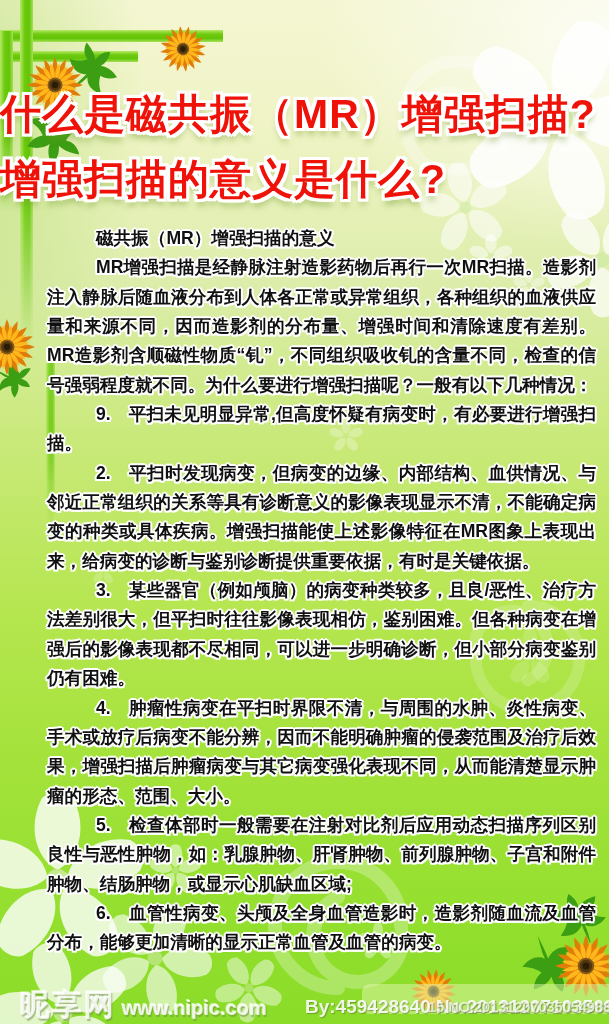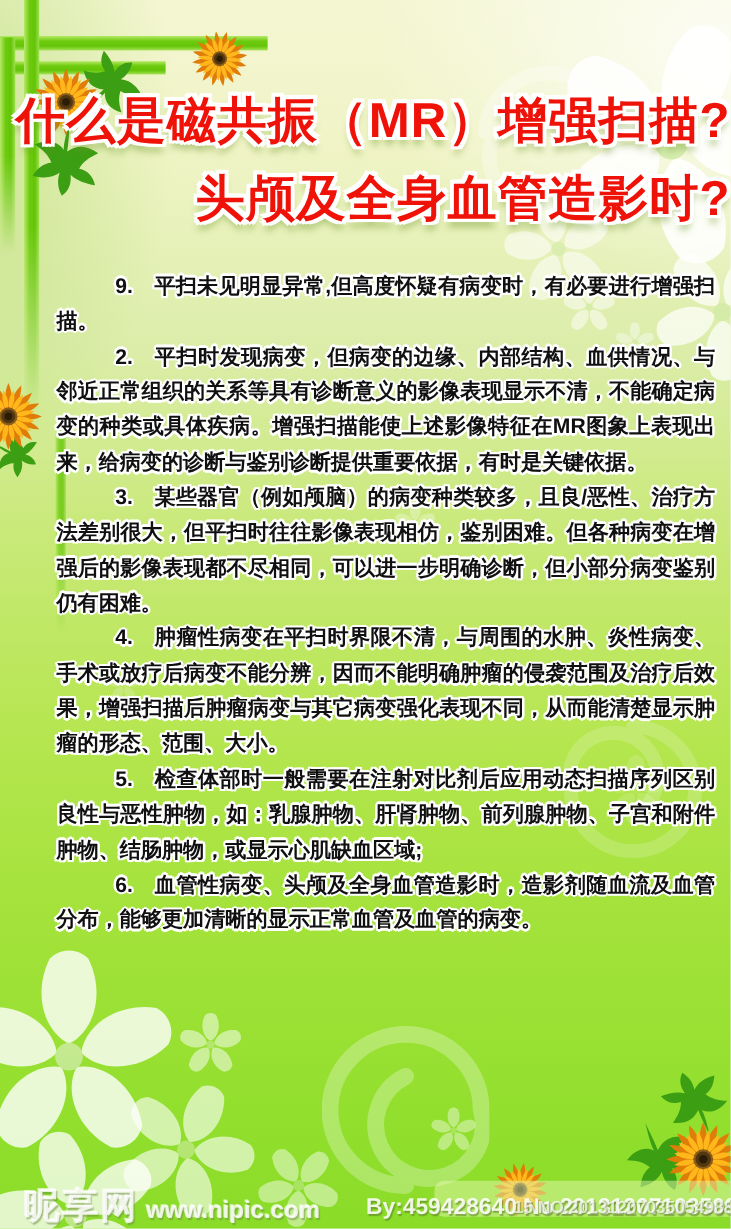--- a/index.html
+++ b/index.html
@@ -10,21 +10,21 @@
       radial-gradient(ellipse 420px 300px at 100% 4%, rgba(255,255,255,.78), rgba(255,255,255,0) 70%),
       radial-gradient(ellipse 260px 420px at -6% 10%, rgba(140,205,60,.40), rgba(140,205,60,0) 70%),
       linear-gradient(180deg,#f4f6d2 0%,#f0f4c6 12%,#dcedaa 28%,#c8e977 44%,#b5e64f 60%,#a3e23a 75%,#93df2e 90%,#8adc28 100%);
   }
   .deco{position:absolute;pointer-events:none;}
   .bar{position:absolute;}
   .hbar{background:linear-gradient(180deg,#b7e968 0%,#6ecb0e 35%,#63c408 70%,#a4e254 100%);}
   .vbar{background:linear-gradient(90deg,#b7e968 0%,#6ecb0e 35%,#63c408 70%,#a4e254 100%);}
   .fade{-webkit-mask-image:linear-gradient(180deg,#000 55%,transparent 100%);
         mask-image:linear-gradient(180deg,#000 55%,transparent 100%);}
-  .title{position:absolute;left:0;right:0;top:68px;text-align:right;z-index:5;}
+  .title{position:absolute;left:0;right:0;top:82px;text-align:left;z-index:5;}
   .title-line{
     font-weight:900;font-size:41px;line-height:65px;letter-spacing:1px;
     color:#ee1208;
     text-shadow:
       -3px -3px 0 #fff, 3px -3px 0 #fff, -3px 3px 0 #fff, 3px 3px 0 #fff,
       -3px 0 0 #fff, 3px 0 0 #fff, 0 -3px 0 #fff, 0 3px 0 #fff,
       0 7px 6px rgba(110,150,40,.55);
   }
   .body-text{
     position:absolute;left:47px;top:224px;width:549px;z-index:5;
@@ -185,24 +185,26 @@
     </svg>
   <svg class="deco" style="left:554px;top:934px;width:64px;height:64px;">
       <use href="#sf"></use>
     </svg>
   <svg class="deco" style="left:410px;top:968px;width:47px;height:47px;transform:rotate(8deg)">
       <use href="#sf"></use>
     </svg>
 
   <div class="title">
     <div class="title-line">什么是磁共振（MR）增强扫描?</div>
-    <div class="title-line">头颅及全身血管造影时?</div>
+    <div class="title-line">增强扫描的意义是什么?</div>
   </div>
 
   <div class="body-text">
+    <p>磁共振（MR）增强扫描的意义</p>
+    <p>MR增强扫描是经静脉注射造影药物后再行一次MR扫描。造影剂注入静脉后随血液分布到人体各正常或异常组织，各种组织的血液供应量和来源不同，因而造影剂的分布量、增强时间和清除速度有差别。MR造影剂含顺磁性物质“钆”，不同组织吸收钆的含量不同，检查的信号强弱程度就不同。为什么要进行增强扫描呢？一般有以下几种情况：</p>
     <p>9.　平扫未见明显异常,但高度怀疑有病变时，有必要进行增强扫描。</p>
     <p>2.　平扫时发现病变，但病变的边缘、内部结构、血供情况、与邻近正常组织的关系等具有诊断意义的影像表现显示不清，不能确定病变的种类或具体疾病。增强扫描能使上述影像特征在MR图象上表现出来，给病变的诊断与鉴别诊断提供重要依据，有时是关键依据。</p>
     <p>3.　某些器官（例如颅脑）的病变种类较多，且良/恶性、治疗方法差别很大，但平扫时往往影像表现相仿，鉴别困难。但各种病变在增强后的影像表现都不尽相同，可以进一步明确诊断，但小部分病变鉴别仍有困难。</p>
     <p>4.　肿瘤性病变在平扫时界限不清，与周围的水肿、炎性病变、手术或放疗后病变不能分辨，因而不能明确肿瘤的侵袭范围及治疗后效果，增强扫描后肿瘤病变与其它病变强化表现不同，从而能清楚显示肿瘤的形态、范围、大小。</p>
     <p>5.　检查体部时一般需要在注射对比剂后应用动态扫描序列区别良性与恶性肿物，如：乳腺肿物、肝肾肿物、前列腺肿物、子宫和附件肿物、结肠肿物，或显示心肌缺血区域;</p>
     <p>6.　血管性病变、头颅及全身血管造影时，造影剂随血流及血管分布，能够更加清晰的显示正常血管及血管的病变。</p>
   </div>
 
   <div class="wm-bar"></div>
   <div class="wm-logo">

